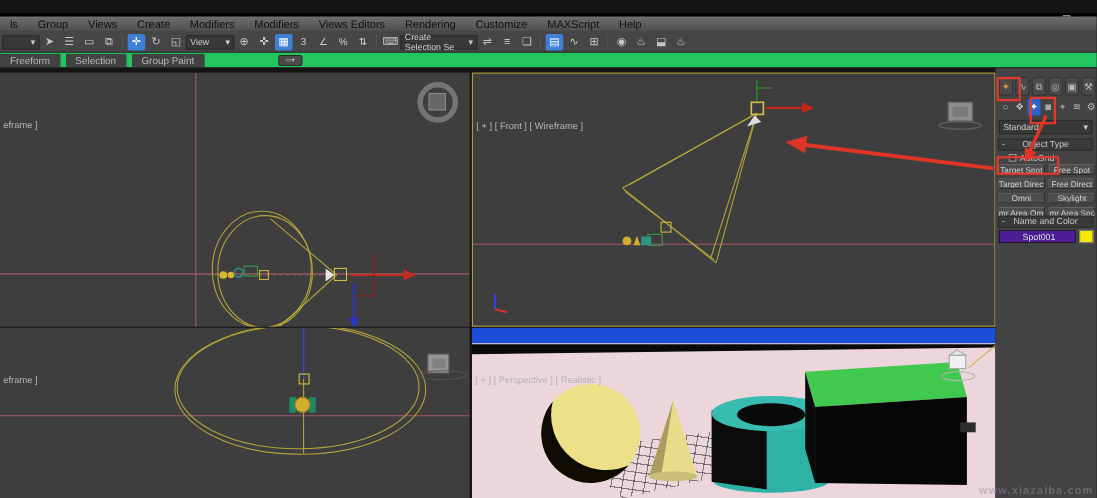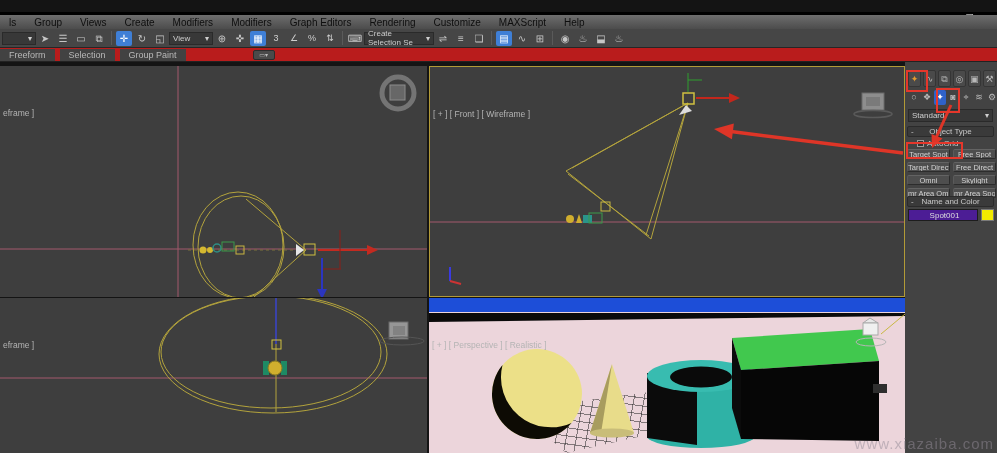--- a/index.html
+++ b/index.html
@@ -23,21 +23,21 @@
              border-bottom:1px solid #262626; display:flex; align-items:center; padding-left:2px; }
   .dd { height:13px; background:#383838; border:1px solid #2a2a2a; color:#cfcfcf; font-size:8px;
         display:flex; align-items:center; justify-content:space-between; padding:0 3px; }
   .tbi { width:16px; height:15px; margin:0 1px; color:#c6c6c6; font-size:10px; line-height:15px;
          text-align:center; border-radius:2px; }
   .tbi.active { background:#3f7fd6; color:#fff; }
   .tbi.snap { font-size:9px; color:#d0d0d0; }
   .tsep { width:1px; height:14px; background:#2e2e2e; margin:0 3px; border-right:1px solid #5a5a5a; }
 
   
-  #ribbon { left:0; top:48px; width:997px; height:14px; background:#b91c1c;
+  #ribbon { left:0; top:48px; width:997px; height:14px; background:#22c55e;
             border-bottom:1px solid #222; display:flex; align-items:center; }
   #ribbon .rtab { background:#424242; color:#b8b8b8; font-size:9px; padding:1px 9px; margin-right:5px; }
   #ribbon .rtog { width:22px; height:10px; background:#4a4a4a; border:1px solid #2c2c2c; color:#bbb;
                   font-size:6px; text-align:center; line-height:9px; margin-left:62px; border-radius:2px; }
 
   
   #workspace { left:0; top:62px; width:905px; height:391px; background:#141414; }
   .vp { position:absolute; background:#3e3e3e; overflow:hidden; }
   #vp-tl { left:0;   top:4px;   width:427px; height:231px; }
   #vp-tr { left:429px; top:4px; width:476px; height:231px; border:1px solid #b29a37; }
@@ -78,21 +78,21 @@
                 color:#dedede; font-size:8px; line-height:11px; padding-left:3px;text-align:center; }
   #color-swatch { left:76px; top:147px; width:13px; height:12px; background:#f2ea00; border:1px solid #7a7a7a; }
 
   
   .red-box { position:absolute; border:2px solid #e5372b; z-index:40; pointer-events:none; }
   #anno-svg { position:absolute; left:0; top:0; width:997px; height:453px; z-index:39; pointer-events:none; }
 
   
   #watermark { position:absolute; right:3px; bottom:1px; z-index:50; text-align:right; pointer-events:none; }
   #watermark .big { font-size:37px; font-weight:bold; letter-spacing:1px; color:rgba(150,142,156,0.42); line-height:40px; }
-  #watermark .url { font-size:15px; color:rgba(148,140,152,0.5); letter-spacing:1px; }
+  #watermark .url { font-size:10px; color:rgba(148,140,152,0.5); letter-spacing:1px;font-weight:bold; }
 </style>
 </head>
 <body>
 
 <div class="abs" id="titlebar">
   <span class="ttl" style="left:363px">Autodesk 3ds Max  2014 x64</span>
   <span class="ttl" style="left:473px">Untitled</span>
   <div id="win-controls">
     <span>—</span>
     <span>❐</span>
@@ -100,21 +100,21 @@
   </div>
 </div>
 
 <div class="abs" id="menubar">
   <span>ls</span>
   <span>Group</span>
   <span>Views</span>
   <span>Create</span>
   <span>Modifiers</span>
   <span>Modifiers</span>
-  <span>Graph Editors</span>
+  <span>Views Editors</span>
   <span>Rendering</span>
   <span>Customize</span>
   <span>MAXScript</span>
   <span>Help</span>
 </div>
 
 <div class="abs" id="toolbar">
   <div class="dd" style="width:34px">
     <span></span>
     <span>▾</span>

